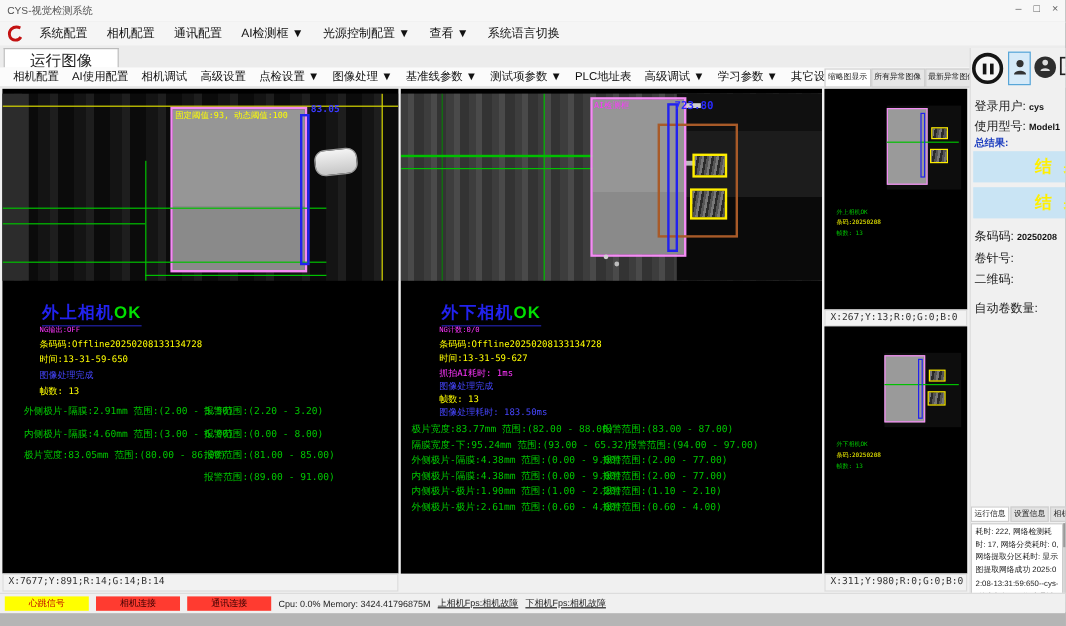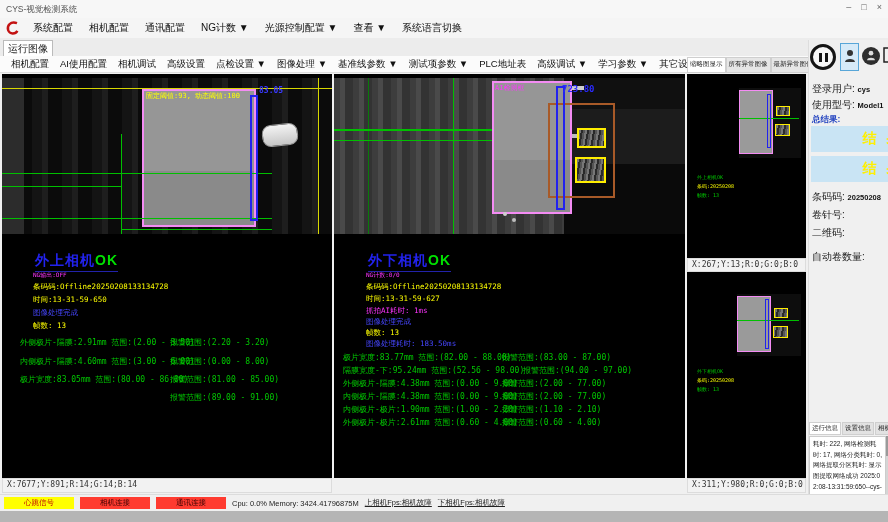--- a/index.html
+++ b/index.html
@@ -7,21 +7,21 @@
        font-family:"Liberation Sans",sans-serif;overflow:hidden;font-size:10px;color:#222;}
   .abs{position:absolute;}
   
   .titlebar{left:0;top:0;width:888px;height:18px;background:#f7f7f7;border-bottom:1px solid #e3e3e3;}
   .titlebar .t{position:absolute;left:6px;top:4px;font-size:8.5px;color:#555;}
   .winctl{position:absolute;top:2px;right:6px;display:flex;gap:10px;font-size:9px;color:#666;}
   .winctl span{cursor:default;}
   .menubar{left:0;top:18px;width:888px;height:20px;background:#f5f5f5;display:flex;align-items:center;gap:2px;padding-left:2px;box-sizing:border-box;}
   .menu-item{font-size:10px;color:#111;padding:2px 7px;white-space:nowrap;}
   .tabrow{left:0;top:38px;width:888px;height:18px;background:#ececec;border-bottom:1px solid #d8d8d8;}
-  .runtab{position:absolute;left:3px;top:2px;height:15px;padding:1px 4px;background:#fff;border:1px solid #bbb;border-bottom:none;font-size:10px;color:#222;}
+  .runtab{position:absolute;left:3px;top:2px;height:15px;padding:1px 21px;background:#fff;border:1px solid #bbb;border-bottom:none;font-size:13px;color:#222;}
   .toolbar{left:0;top:56px;width:888px;height:17px;background:#fbfbfb;border-bottom:1px solid #ddd;display:flex;align-items:center;gap:1px;padding-left:6px;box-sizing:border-box;}
   .tool-item{font-size:9.5px;color:#111;padding:1px 5px;white-space:nowrap;}
   
   .viewport{background:#000;overflow:hidden;}
   .imgarea{position:absolute;overflow:hidden;}
   .strip{background:#f2f2f2;border:1px solid #dcdcdc;box-sizing:border-box;font-size:8px;color:#333;padding:1px 0 0 4px;font-family:"DejaVu Sans Mono",monospace;}
   .mono{font-family:"DejaVu Sans Mono",monospace;}
   .t-yel{color:#ffff00;} .t-grn{color:#00c800;} .t-blu{color:#4646ff;} .t-mag{color:#ff35ff;}
   .camtitle{font-size:14px;font-weight:bold;color:#2222ee;letter-spacing:1px;border-bottom:1px solid #2222aa;padding-bottom:1px;}
   .camtitle .ok{color:#00e000;border-bottom:none;}
@@ -80,21 +80,21 @@
 
   <div class="abs menubar">
     <span style="display:inline-flex;width:16px;height:16px;margin:0 3px;">
       <svg viewBox="0 0 20 20" width="16" height="16">
           <path d="M15 4 C7 1 2 7 4 13 C6 18 13 18 15.5 13.5" stroke="#c31212" stroke-width="3" fill="none"></path>
         </svg>
     </span>
     <span class="menu-item">系统配置</span>
     <span class="menu-item">相机配置</span>
     <span class="menu-item">通讯配置</span>
-    <span class="menu-item">NG计数 ▼</span>
+    <span class="menu-item">AI检测框 ▼</span>
     <span class="menu-item">光源控制配置 ▼</span>
     <span class="menu-item">查看 ▼</span>
     <span class="menu-item">系统语言切换</span>
   </div>
 
   <div class="abs tabrow">
     <span class="runtab">运行图像</span>
   </div>
 
   <div class="abs toolbar">
@@ -172,21 +172,21 @@
     <div class="abs t-mag mono" style="left:32px;top:197px;font-size:6px;">NG计数:0/0</div>
     <div class="abs t-yel mono line7" style="left:32px;top:208px;">条码码:Offline20250208133134728</div>
     <div class="abs t-yel mono line7" style="left:32px;top:220px;">时间:13-31-59-627</div>
     <div class="abs t-mag mono line7" style="left:32px;top:232px;">抓拍AI耗时: 1ms</div>
     <div class="abs t-blu mono line7" style="left:32px;top:243px;">图像处理完成</div>
     <div class="abs t-yel mono line7" style="left:32px;top:254px;">帧数: 13</div>
     <div class="abs t-blu mono line7" style="left:32px;top:265px;">图像处理耗时: 183.50ms</div>
 
     <div class="abs t-grn mono row-meas" style="left:9px;top:278px;">极片宽度:83.77mm 范围:(82.00 - 88.00)</div>
     <div class="abs t-grn mono row-meas" style="left:168px;top:278px;">报警范围:(83.00 - 87.00)</div>
-    <div class="abs t-grn mono row-meas" style="left:9px;top:291px;">隔膜宽度-下:95.24mm 范围:(52.56 - 98.00)</div>
+    <div class="abs t-grn mono row-meas" style="left:9px;top:291px;">隔膜宽度-下:95.24mm 范围:(93.00 - 65.32)</div>
     <div class="abs t-grn mono row-meas" style="left:168px;top:291px;margin-left:21px;">报警范围:(94.00 - 97.00)</div>
     <div class="abs t-grn mono row-meas" style="left:9px;top:304px;">外侧极片-隔膜:4.38mm 范围:(0.00 - 9.00)</div>
     <div class="abs t-grn mono row-meas" style="left:168px;top:304px;">报警范围:(2.00 - 77.00)</div>
     <div class="abs t-grn mono row-meas" style="left:9px;top:317px;">内侧极片-隔膜:4.38mm 范围:(0.00 - 9.00)</div>
     <div class="abs t-grn mono row-meas" style="left:168px;top:317px;">报警范围:(2.00 - 77.00)</div>
     <div class="abs t-grn mono row-meas" style="left:9px;top:330px;">内侧极片-极片:1.90mm 范围:(1.00 - 2.20)</div>
     <div class="abs t-grn mono row-meas" style="left:168px;top:330px;">报警范围:(1.10 - 2.10)</div>
     <div class="abs t-grn mono row-meas" style="left:9px;top:343px;">外侧极片-极片:2.61mm 范围:(0.60 - 4.00)</div>
     <div class="abs t-grn mono row-meas" style="left:168px;top:343px;">报警范围:(0.60 - 4.00)</div>
   </div>

